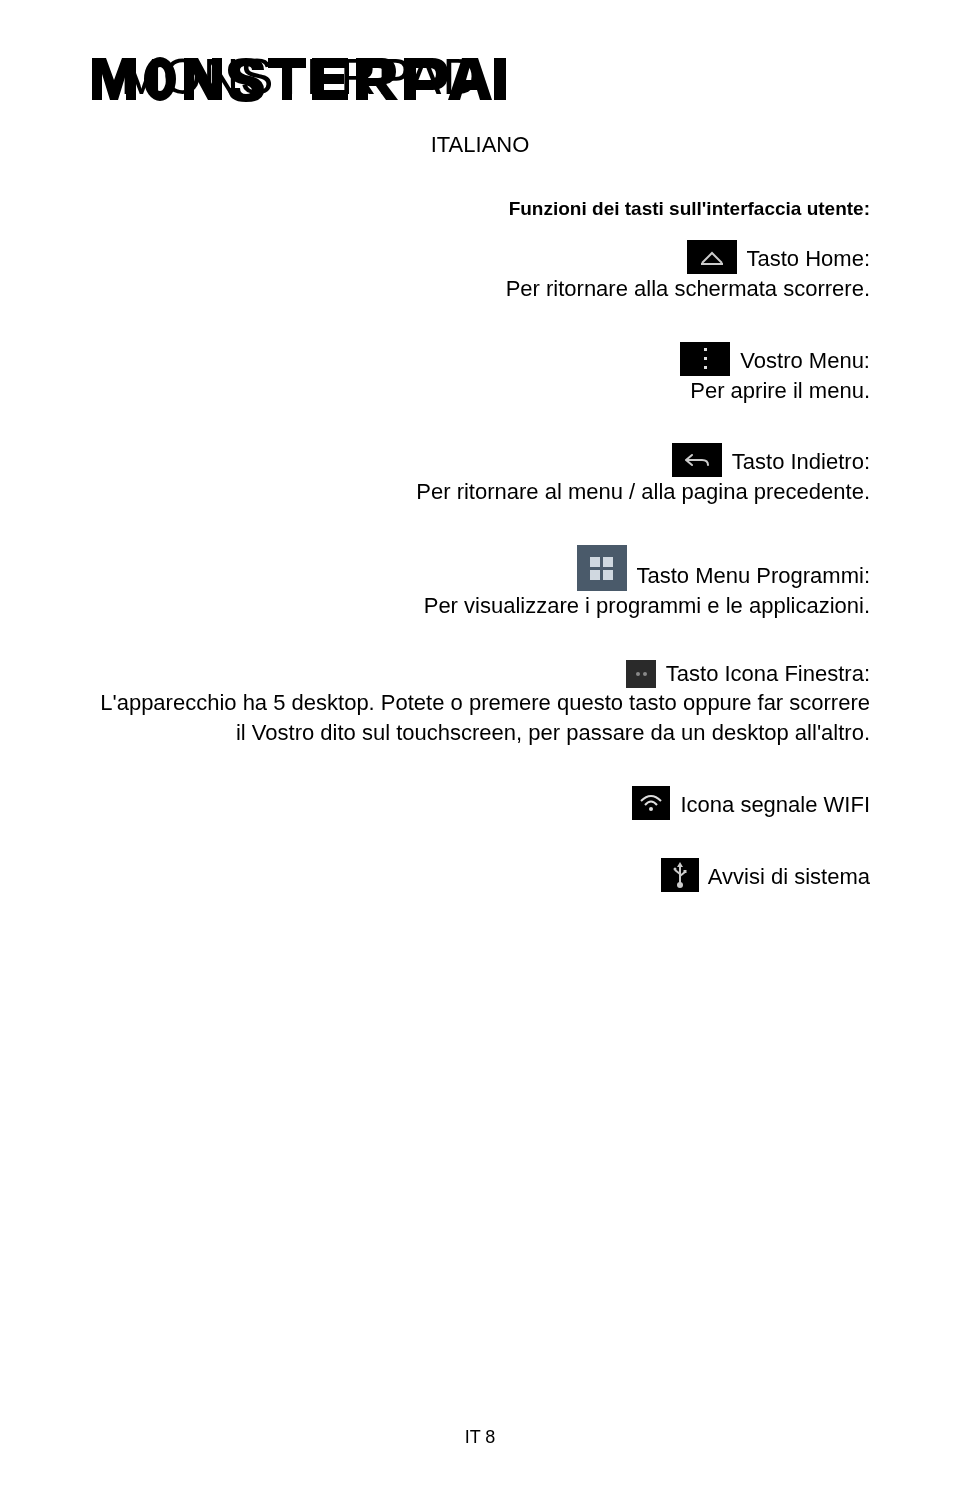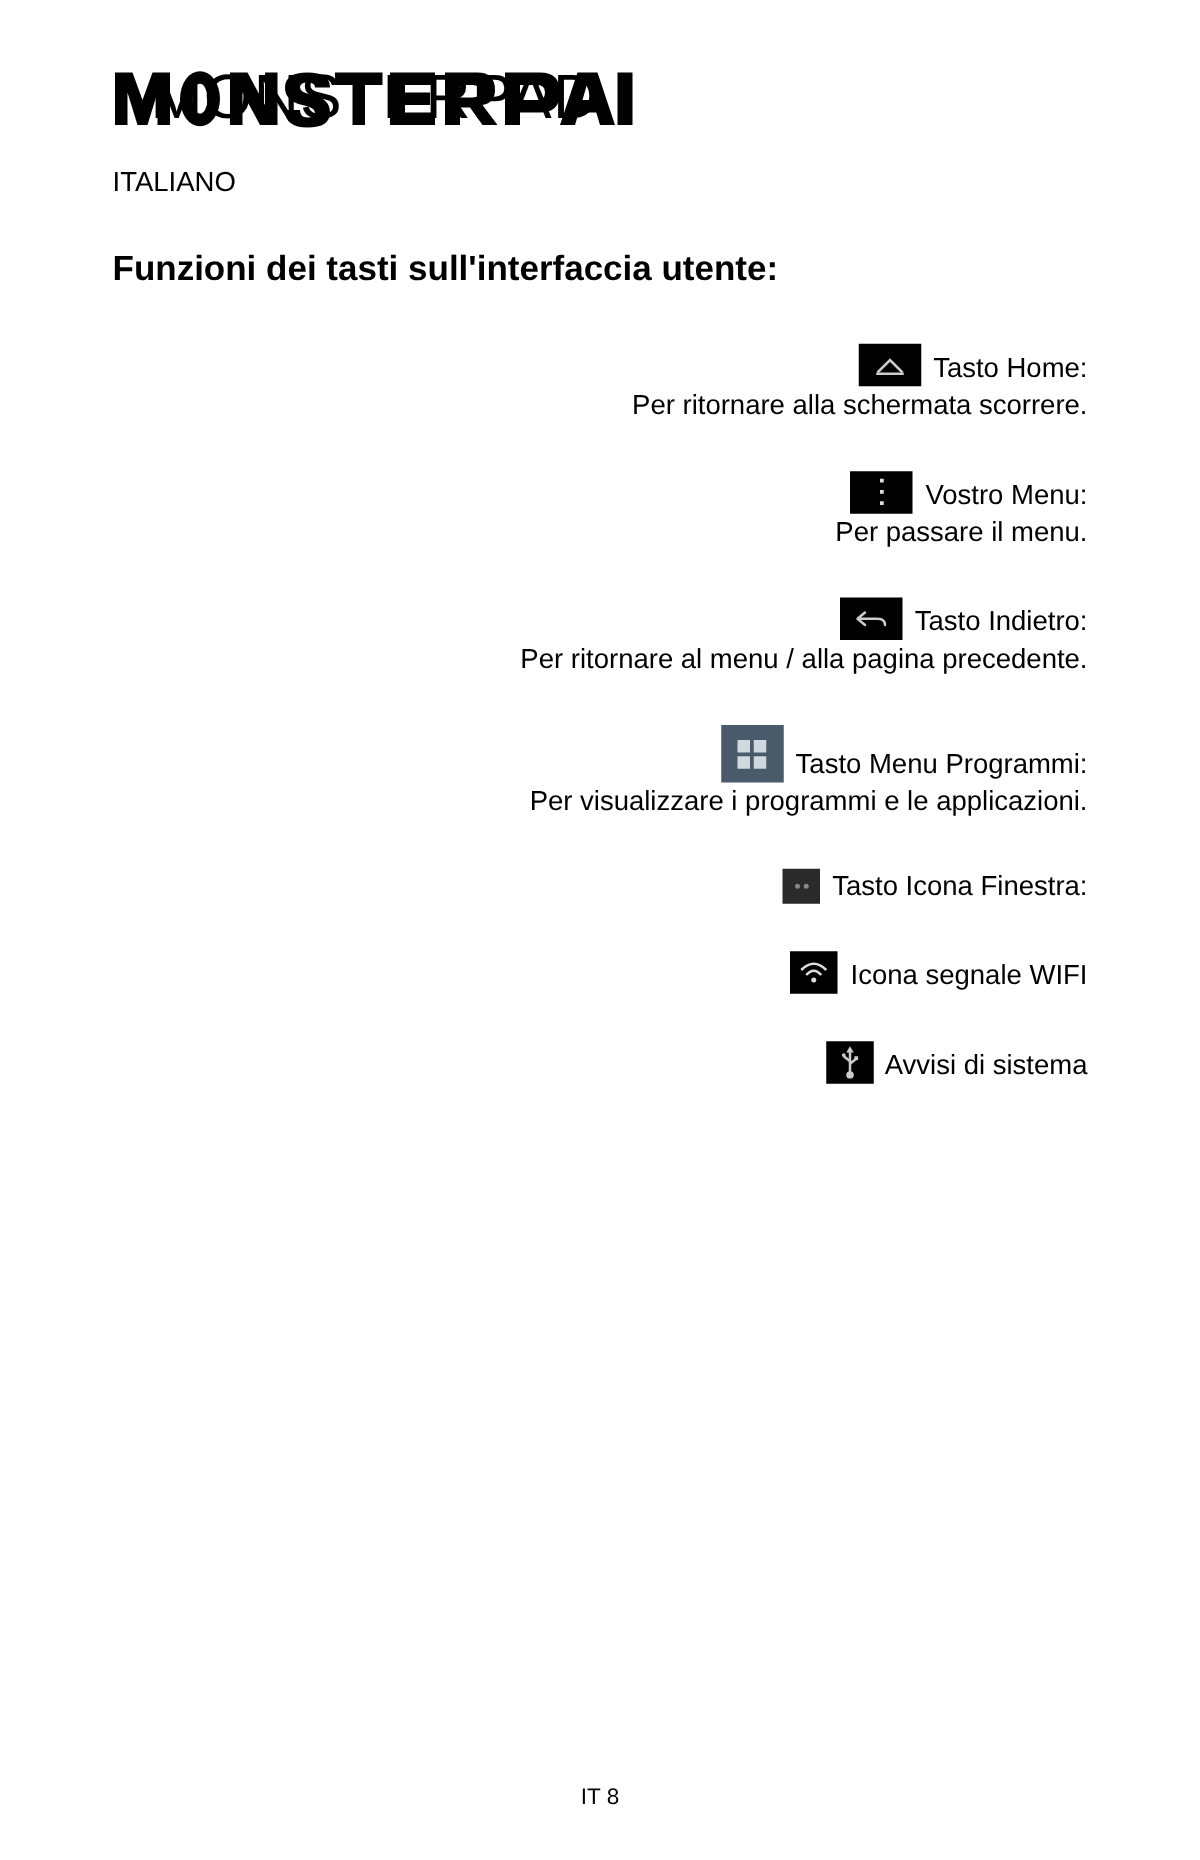--- a/index.html
+++ b/index.html
@@ -14,28 +14,29 @@
     }
     .logo-wrap {
       text-align: left;
       margin-top: 10px;
       margin-bottom: 20px;
     }
     .logo {
       display: inline-block;
     }
     .subtitle {
-      text-align: left;
+      text-align: center;
       font-size: 22px;
       margin-bottom: 40px;
     }
     .heading {
       font-weight: bold;
-      font-size: 28px;
-      margin-bottom: 44px;
+      font-size: 19px;
+      margin-bottom: 20px;
+      text-align: right;
     }
     .item {
       margin-bottom: 38px;
       font-size: 22px;
       line-height: 1.35;
       text-align: right;
     }
     .icon-box {
       display: inline-block;
       vertical-align: bottom;
@@ -165,21 +166,21 @@
 
 <div class="item">
   <span class="icon-box icon-menu">
     <span class="dots">
         <span></span>
         <span></span>
         <span></span>
       </span>
   </span>
   <span>Vostro Menu:</span><br>
-  <span>Per passare il menu.</span>
+  <span>Per aprire il menu.</span>
 </div>
 
 <div class="item">
   <span class="icon-box icon-back">
     <svg width="30" height="18" viewBox="0 0 30 18">
         <path d="M4 9 L10 4 M4 9 L10 14 M4 9 L20 9 Q26 9 26 14" fill="none" stroke="#ccc" stroke-width="2" stroke-linecap="round"></path>
       </svg>
   </span>
   <span>Tasto Indietro:</span><br>
   <span>Per ritornare al menu / alla pagina precedente.</span>
@@ -197,20 +198,21 @@
   <span>Tasto Menu Programmi:</span><br>
   <span>Per visualizzare i programmi e le applicazioni.</span>
 </div>
 
 <div class="item">
   <span class="icon-box icon-switch">
     <span></span>
       <span></span>
   </span>
   <span>Tasto Icona Finestra:</span><br>
+  <span>L'apparecchio ha 5 desktop. Potete o premere questo tasto oppure far scorrere il Vostro dito sul touchscreen, per passare da un desktop all'altro.</span>
 </div>
 
 <div class="item">
   <span class="icon-box icon-wifi">
     <svg width="24" height="20" viewBox="0 0 24 20">
       <path d="M2 8 Q12 -2 22 8" fill="none" stroke="#ddd" stroke-width="2"></path>
       <path d="M6 12 Q12 5 18 12" fill="none" stroke="#ddd" stroke-width="2"></path>
       <circle cx="12" cy="16" r="2" fill="#ddd"></circle>
     </svg>
   </span>

